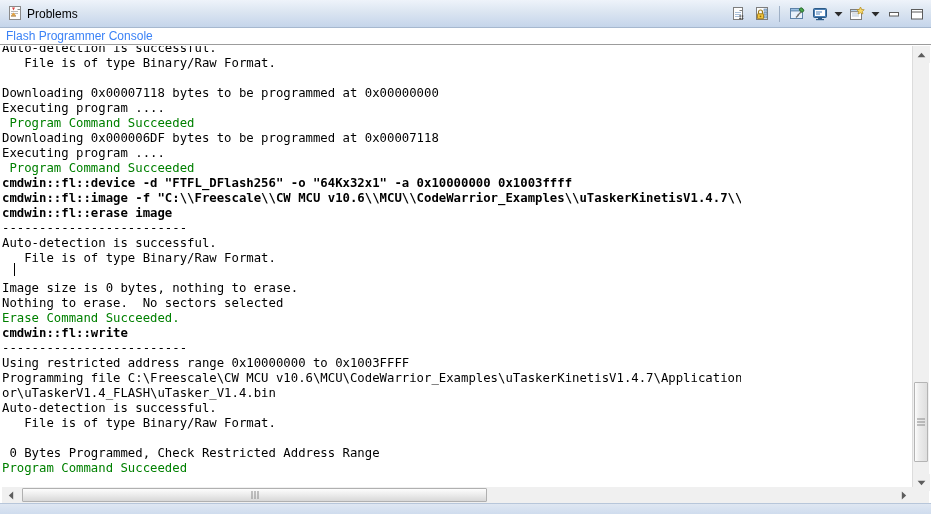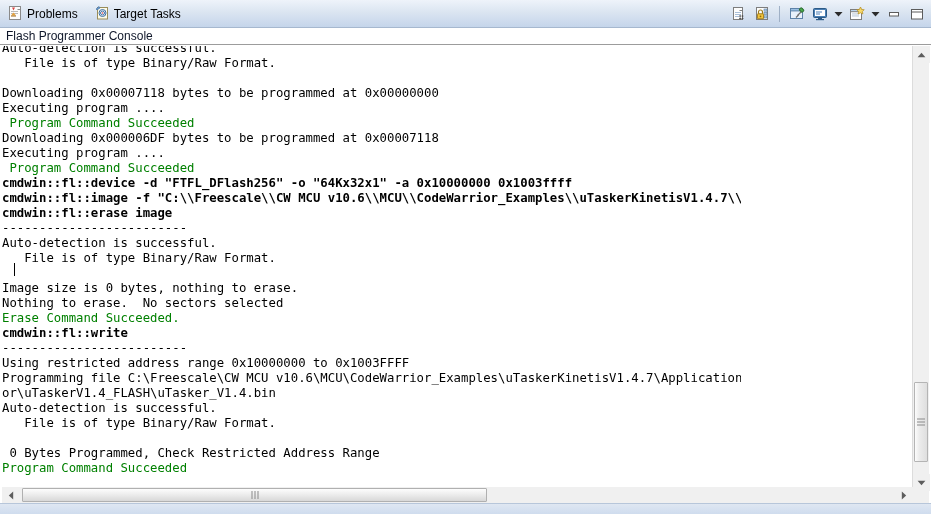--- a/index.html
+++ b/index.html
@@ -120,21 +120,21 @@
     position: absolute;
     left: 0; top: 28px;
     width: 931px;
     height: 17px;
     box-sizing: border-box;
     background: #ffffff;
     border-bottom: 1px solid #9c9c9c;
     padding-left: 6px;
     font-size: 12px;
     line-height: 16px;
-    color: #0f172a;
+    color: #3b82f6;
   }
 
   
   #console-body {
     position: absolute;
     left: 0; top: 46px;
     width: 741px;
     height: 445px;
     background: #ffffff;
     overflow: hidden;
@@ -300,32 +300,20 @@
             <rect x="3" y="7" width="7" height="1" fill="#b9b9b9"></rect>
             <polygon points="4,1.5 7,1.5 5.5,4.5" fill="#d94141"></polygon>
             <polygon points="3,9.5 8,9.5 5.5,6.5" fill="#e8a33d"></polygon>
             <rect x="3" y="9.5" width="5" height="1" fill="#a06a1c"></rect>
           </svg>
         </span>
         <span class="tab-label">Problems</span>
       </div>
 
 
-      <div class="tab inactive">
-        <span>
-          <svg width="14" height="14" viewBox="0 0 14 14">
-            <rect x="2.5" y="1.5" width="10" height="11.5" fill="#fdfbe8" stroke="#9a8d5a"></rect>
-            <circle cx="7.5" cy="7" r="3.5" fill="#ffffff" stroke="#3b6ea5"></circle>
-            <circle cx="7.5" cy="7" r="2" fill="#ffffff" stroke="#3b6ea5"></circle>
-            <circle cx="7.5" cy="7" r="0.8" fill="#d94141"></circle>
-            <path d="M1 3 L4 0.5 L5 2 L2 4 Z" fill="#6f9ad1" stroke="#3b6ea5" stroke-width="0.6"></path>
-          </svg>
-        </span>
-        <span class="tab-label">Target Tasks</span>
-      </div>
 
     </div>
 
     <div id="view-toolbar">
 
       <div class="tbtn">
         <svg width="16" height="16" viewBox="0 0 16 16">
           <rect x="2.5" y="1.5" width="9" height="12" fill="#fdfdfd" stroke="#7d7d7d"></rect>
           <path d="M11.5 1.5 L11.5 4.5 L8.5 4.5" fill="none" stroke="#7d7d7d"></path>
           <rect x="4" y="6" width="6" height="0.9" fill="#9fb7d4"></rect>

